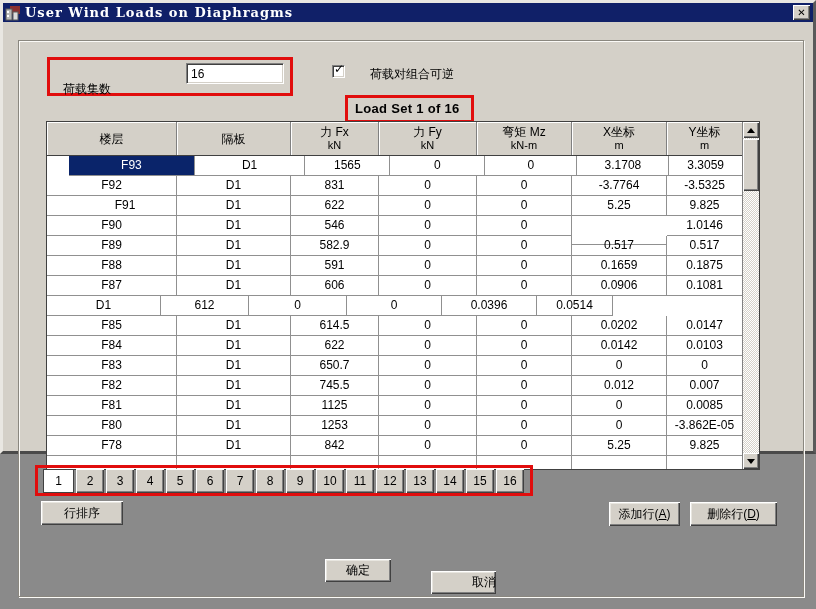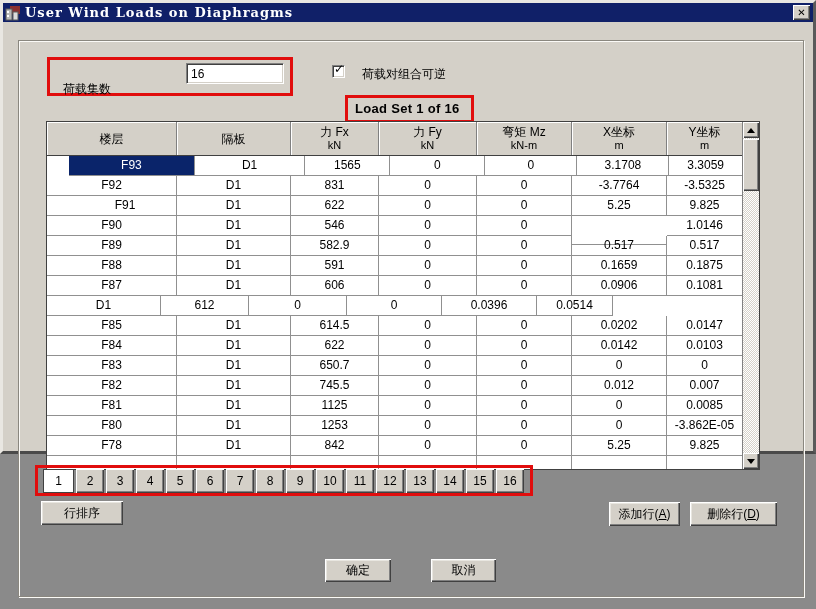--- a/index.html
+++ b/index.html
@@ -50,21 +50,21 @@
     font-family:"Liberation Sans","DejaVu Sans",sans-serif;outline:none;
   }
   .checkbox{
     position:absolute;left:329px;top:62px;width:13px;height:13px;box-sizing:border-box;
     background:#fff;border:1px solid;border-color:#808080 #ffffff #ffffff #808080;
     box-shadow:inset 1px 1px 0 #404040,inset -1px -1px 0 #d4d0c8;
   }
   .checkbox .check{
     position:absolute;left:1px;top:-3px;font-size:12px;font-weight:bold;color:#000;line-height:13px;
   }
-  .chk-label{left:359px;top:63px;}
+  .chk-label{left:367px;top:63px;}
   .caption{
     position:absolute;left:352px;top:98px;font-size:13px;font-weight:bold;color:#000;
     letter-spacing:0.3px;white-space:nowrap;
   }
   
   .table{
     position:absolute;left:43px;top:118px;width:714px;height:349px;box-sizing:border-box;
     background:#ffffff;border:1px solid #404040;overflow:hidden;
   }
   .thead{display:flex;height:33px;background:#d4d0c8;border-bottom:1px solid #404040;}
@@ -116,21 +116,21 @@
     position:absolute;background:#d4d0c8;font-size:12px;color:#000;
     font-family:"Liberation Sans","DejaVu Sans",sans-serif;
     border:none;box-sizing:border-box;
     box-shadow:inset 1px 1px 0 #ffffff,inset -1px -1px 0 #404040,inset -2px -2px 0 #808080,inset 2px 2px 0 #e8e6e0;
     cursor:default;padding:0;
   }
   .row-sort{left:38px;top:498px;width:82px;height:24px;}
   .add-row{left:606px;top:499px;width:71px;height:24px;}
   .del-row{left:687px;top:499px;width:87px;height:24px;}
   .ok-btn{left:322px;top:556px;width:66px;height:23px;}
-  .cancel-btn{left:428px;top:556px;width:65px;height:23px;}
+  .cancel-btn{left:428px;top:568px;width:65px;height:23px;text-align:right;}
 </style>
 </head>
 <body>
 
 <div class="dialog">
 
   <div class="titlebar">
     <span class="app-icon">
       <svg width="16" height="16" viewBox="0 0 16 16">
         <rect x="5" y="1" width="10" height="8" fill="#8b3030"></rect>

